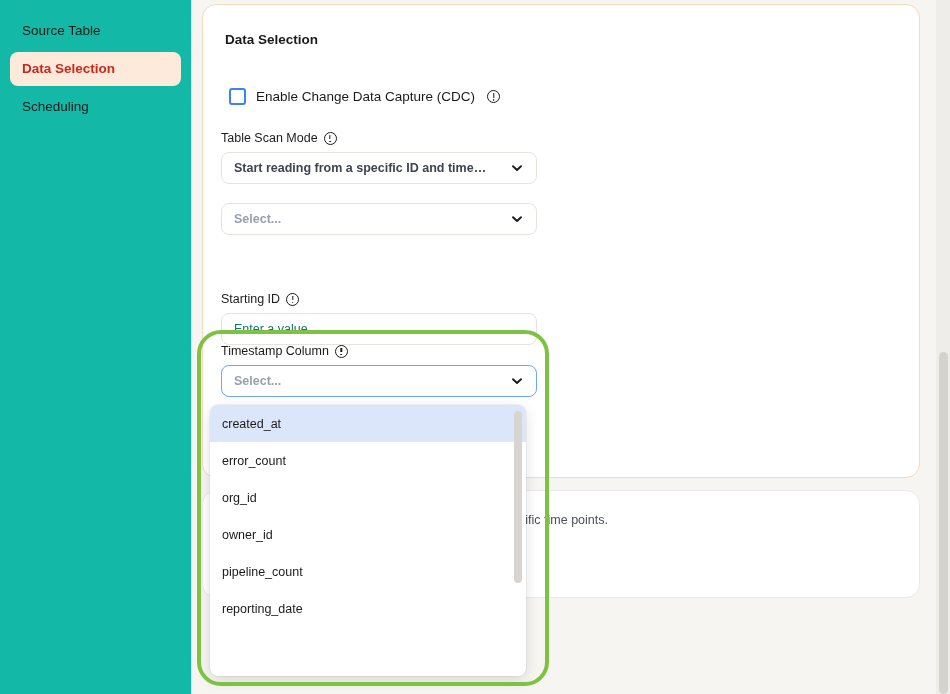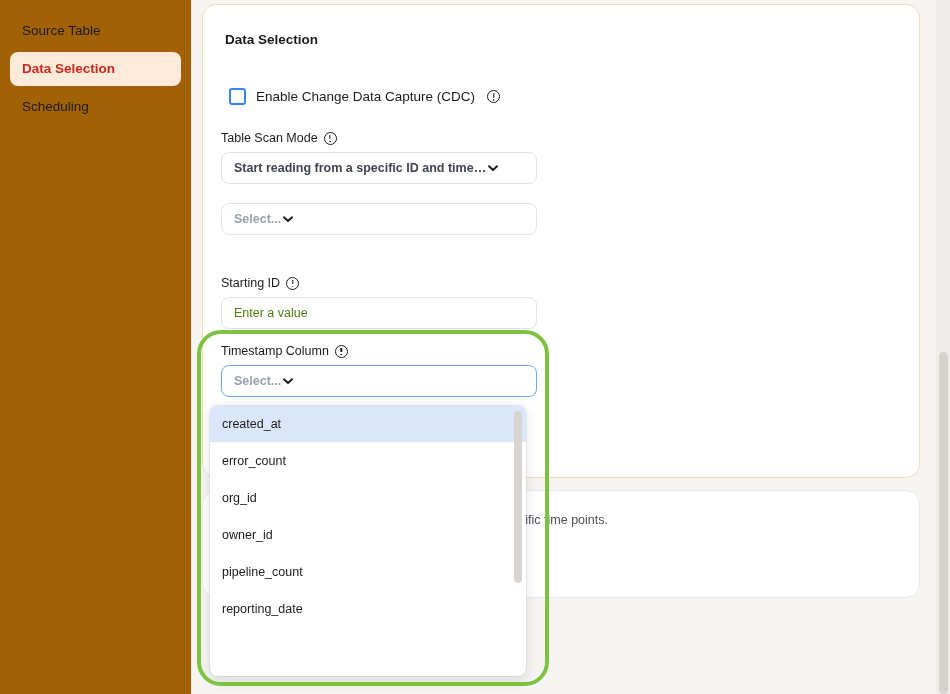--- a/index.html
+++ b/index.html
@@ -7,21 +7,21 @@
     width: 950px; height: 694px;
     font-family: "Liberation Sans", sans-serif;
     background: #f7f5f2;
     overflow: hidden;
   }
   #root { position: relative; width: 950px; height: 694px; }
 
   
   .sidebar {
     position: absolute; left: 0; top: 0; width: 192px; height: 694px;
-    background: #a16207;
+    background: #14b8a6;
     border-right: 1px solid #e8e4de;
     padding-top: 14px;
   }
   .side-item {
     margin: 0 10px 4px 10px;
     padding: 9px 12px;
     border-radius: 8px;
     font-size: 13.5px;
     color: #1c1b1a;
     line-height: 1.2;
@@ -96,27 +96,28 @@
   
   .field { position: absolute; left: 18px; width: 316px; }
   .field-label {
     font-size: 12.5px; color: #1c1b1a; margin-bottom: 7px;
     display: flex; align-items: center; gap: 6px;
   }
   .control {
     height: 32px; border: 1px solid #e6e3de; border-radius: 8px;
     background: #fff; display: flex; align-items: center;
     padding: 0 12px; font-size: 12.5px; cursor: pointer;
+    justify-content: space-between;
   }
   .control.focused { border: 1.6px solid #6ea8f7; }
   .control .val { color: #3f4450; font-weight: 600; white-space: nowrap;
     overflow: hidden; text-overflow: ellipsis; }
   .control .ph { color: #9aa0ab; font-weight: 600; }
   .control.input-ph { cursor: text; }
-  .control.input-ph .ph { font-weight: 400; color: #4d7c0f; }
+  .control.input-ph .ph { font-weight: 400; color: #0f766e; }
 
   .chev { flex: none; width: 14px; height: 14px; }
   .chev svg { display: block; }
 
   
   .green-ring {
     position: absolute; left: 5px; top: 330px; width: 352px; height: 356px;
     border: 4px solid #7dc242; border-radius: 24px;
     pointer-events: none; z-index: 40;
   }
@@ -209,21 +210,21 @@
         <div class="control">
           <span class="ph">Select...</span>
           <span class="chev">
             <svg viewBox="0 0 14 14">
                 <path d="M3 5.2 L7 9 L11 5.2" fill="none" stroke="#1c1b1a" stroke-width="1.9" stroke-linecap="round" stroke-linejoin="round"></path>
               </svg>
           </span>
         </div>
       </div>
 
-      <div class="field" style="top:271px;">
+      <div class="field" style="top:287px;">
         <div class="field-label">
           <span>Starting ID</span>
           <i class="info-icon"></i>
         </div>
         <div class="control input-ph">
           <span class="ph">Enter a value</span>
         </div>
       </div>
 
       <div class="field" style="top:339px;">

